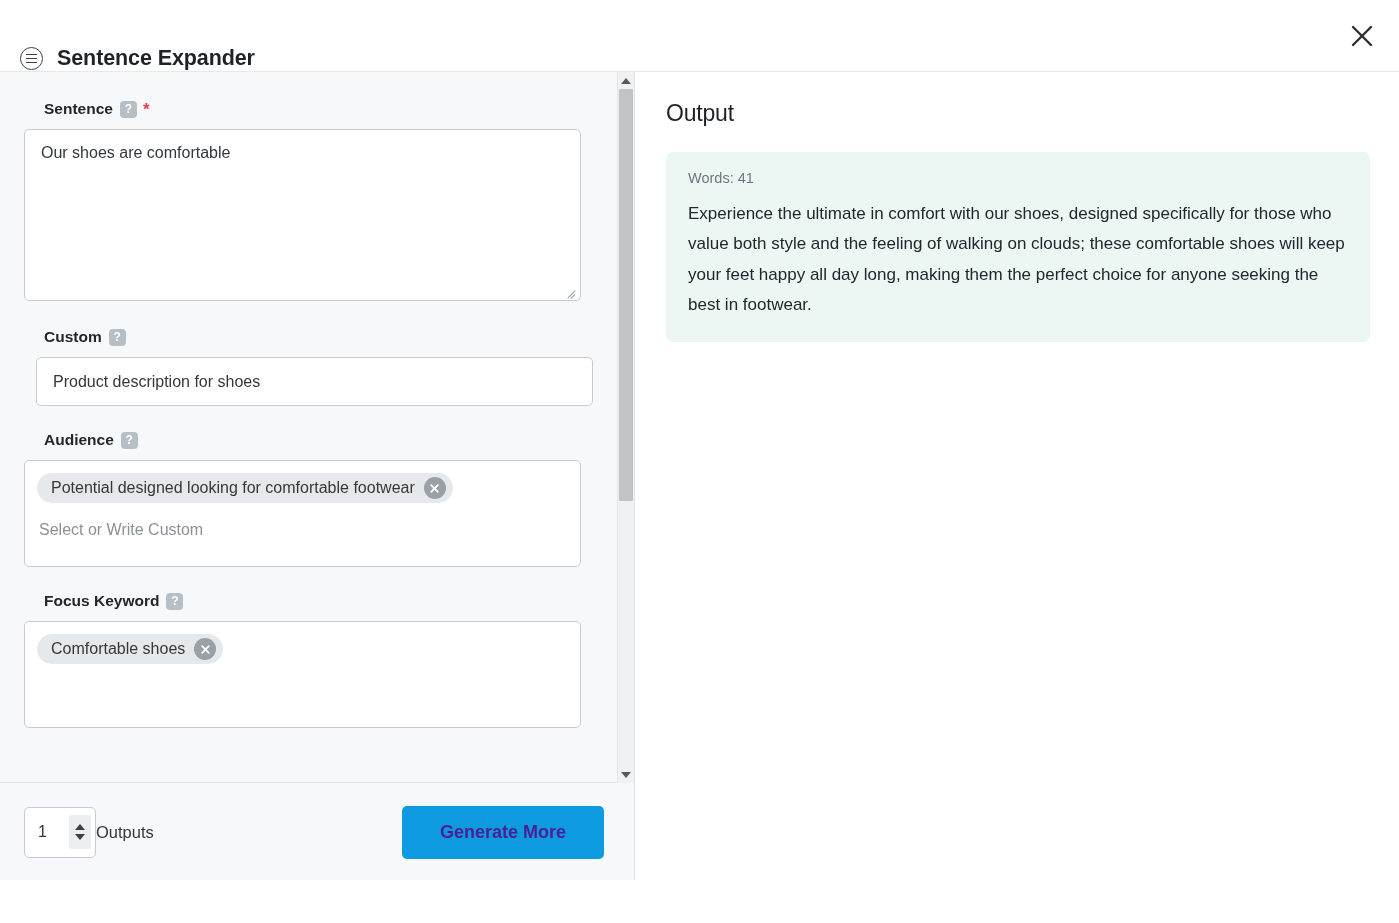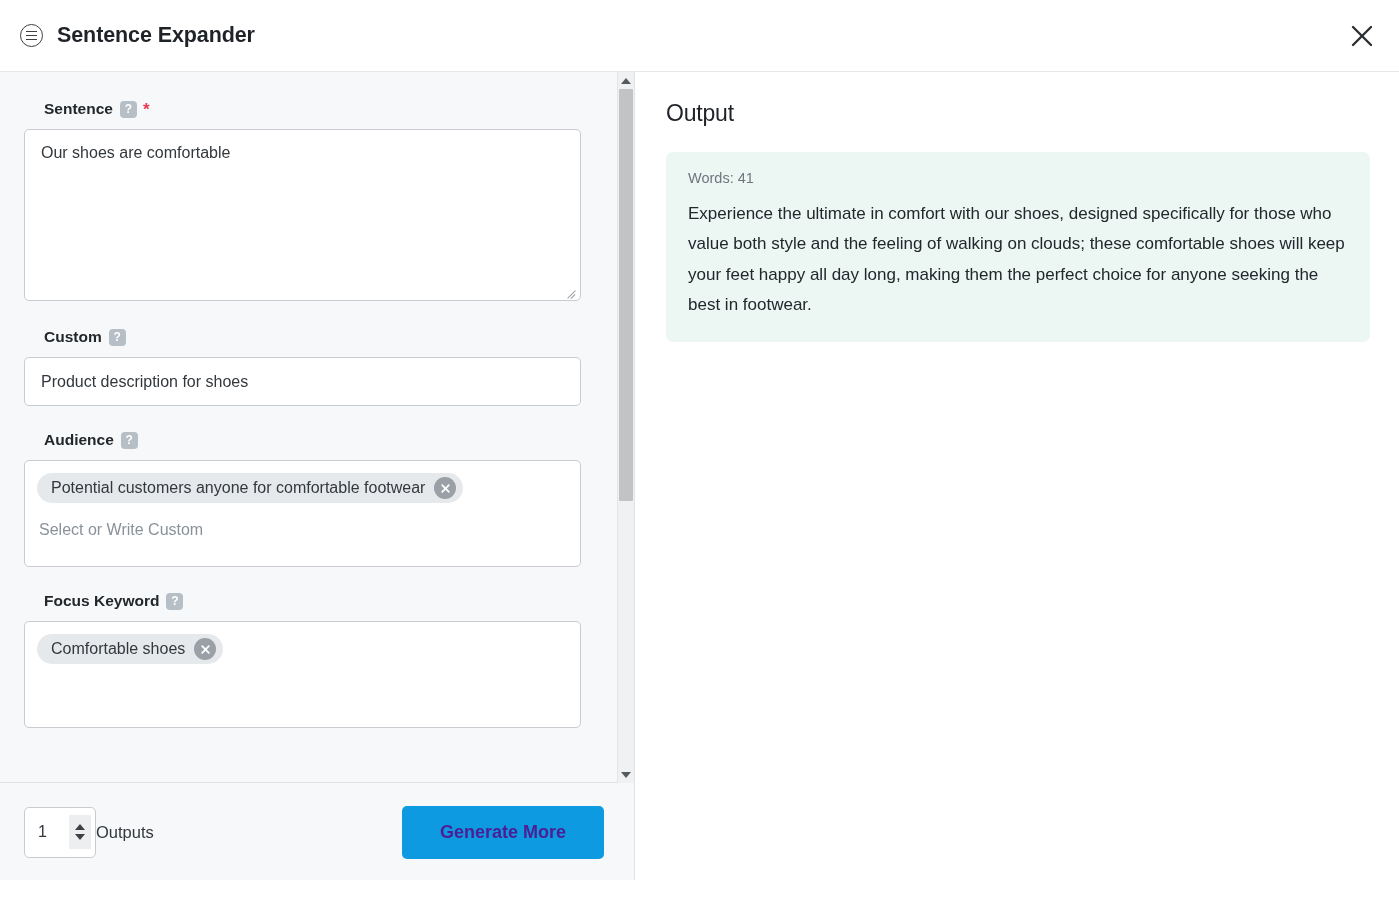--- a/index.html
+++ b/index.html
@@ -9,21 +9,21 @@
     font-family: "Liberation Sans", sans-serif;
     overflow: hidden;
   }
 
   
   .header {
     position: absolute; top: 0; left: 0;
     width: 1399px; height: 72px;
     background: #ffffff;
     border-bottom: 1px solid #e6e9ec;
-    display: flex; align-items: center;
+    display: flex; align-items: flex-end;
   }
   .header-left { display: flex; align-items: center; gap: 14px; padding-left: 20px; }
   .menu-circle-icon {
     width: 23px; height: 23px; border-radius: 50%;
     border: 1.6px solid #3c4043;
     display: flex; flex-direction: column; align-items: center;
     justify-content: center; gap: 2.6px;
   }
   .menu-circle-icon i { display: block; width: 11px; height: 1.6px; background: #3c4043; }
   .header-title { font-size: 21.5px; font-weight: bold; color: #1f2328; letter-spacing: -0.1px; }
@@ -84,20 +84,21 @@
   .resize-grip:before { width: 11px; bottom: 2px; transform: rotate(-45deg); }
   .resize-grip:after  { width: 6px;  bottom: 0px; right: 1px; transform: rotate(-45deg); }
 
   .text-input {
     width: 557px; height: 49px;
     background: #ffffff; border: 1px solid #c8ccd0; border-radius: 5px;
     padding: 0 16px;
     font-size: 16px; color: #33383d;
     display: flex; align-items: center;
     cursor: text;
+    margin-left: 12px;
   }
 
   .tags-box {
     width: 557px;
     background: #ffffff; border: 1px solid #c8ccd0; border-radius: 5px;
     padding: 12px 12px 6px 12px;
     cursor: text;
   }
   .tags-box.audience { height: 107px; }
   .tags-box.keyword  { height: 107px; }
@@ -253,21 +254,21 @@
 
       <div class="spacer-22"></div>
 
       <div class="field">
         <div class="field-label">
           <span>Audience</span>
           <span class="help-icon">?</span>
         </div>
         <div class="tags-box audience">
           <span class="chip">
-            <span>Potential customers anyone for comfortable footwear</span>
+            <span>Potential designed looking for comfortable footwear</span>
             <span class="chip-x">
               <svg width="11" height="11" viewBox="0 0 11 11">
                 <line x1="2.2" y1="2.2" x2="8.8" y2="8.8" stroke="#ffffff" stroke-width="1.8" stroke-linecap="round"></line>
                 <line x1="8.8" y1="2.2" x2="2.2" y2="8.8" stroke="#ffffff" stroke-width="1.8" stroke-linecap="round"></line>
               </svg>
             </span>
           </span>
           <div class="tag-placeholder">Select or Write Custom</div>
         </div>
       </div>

